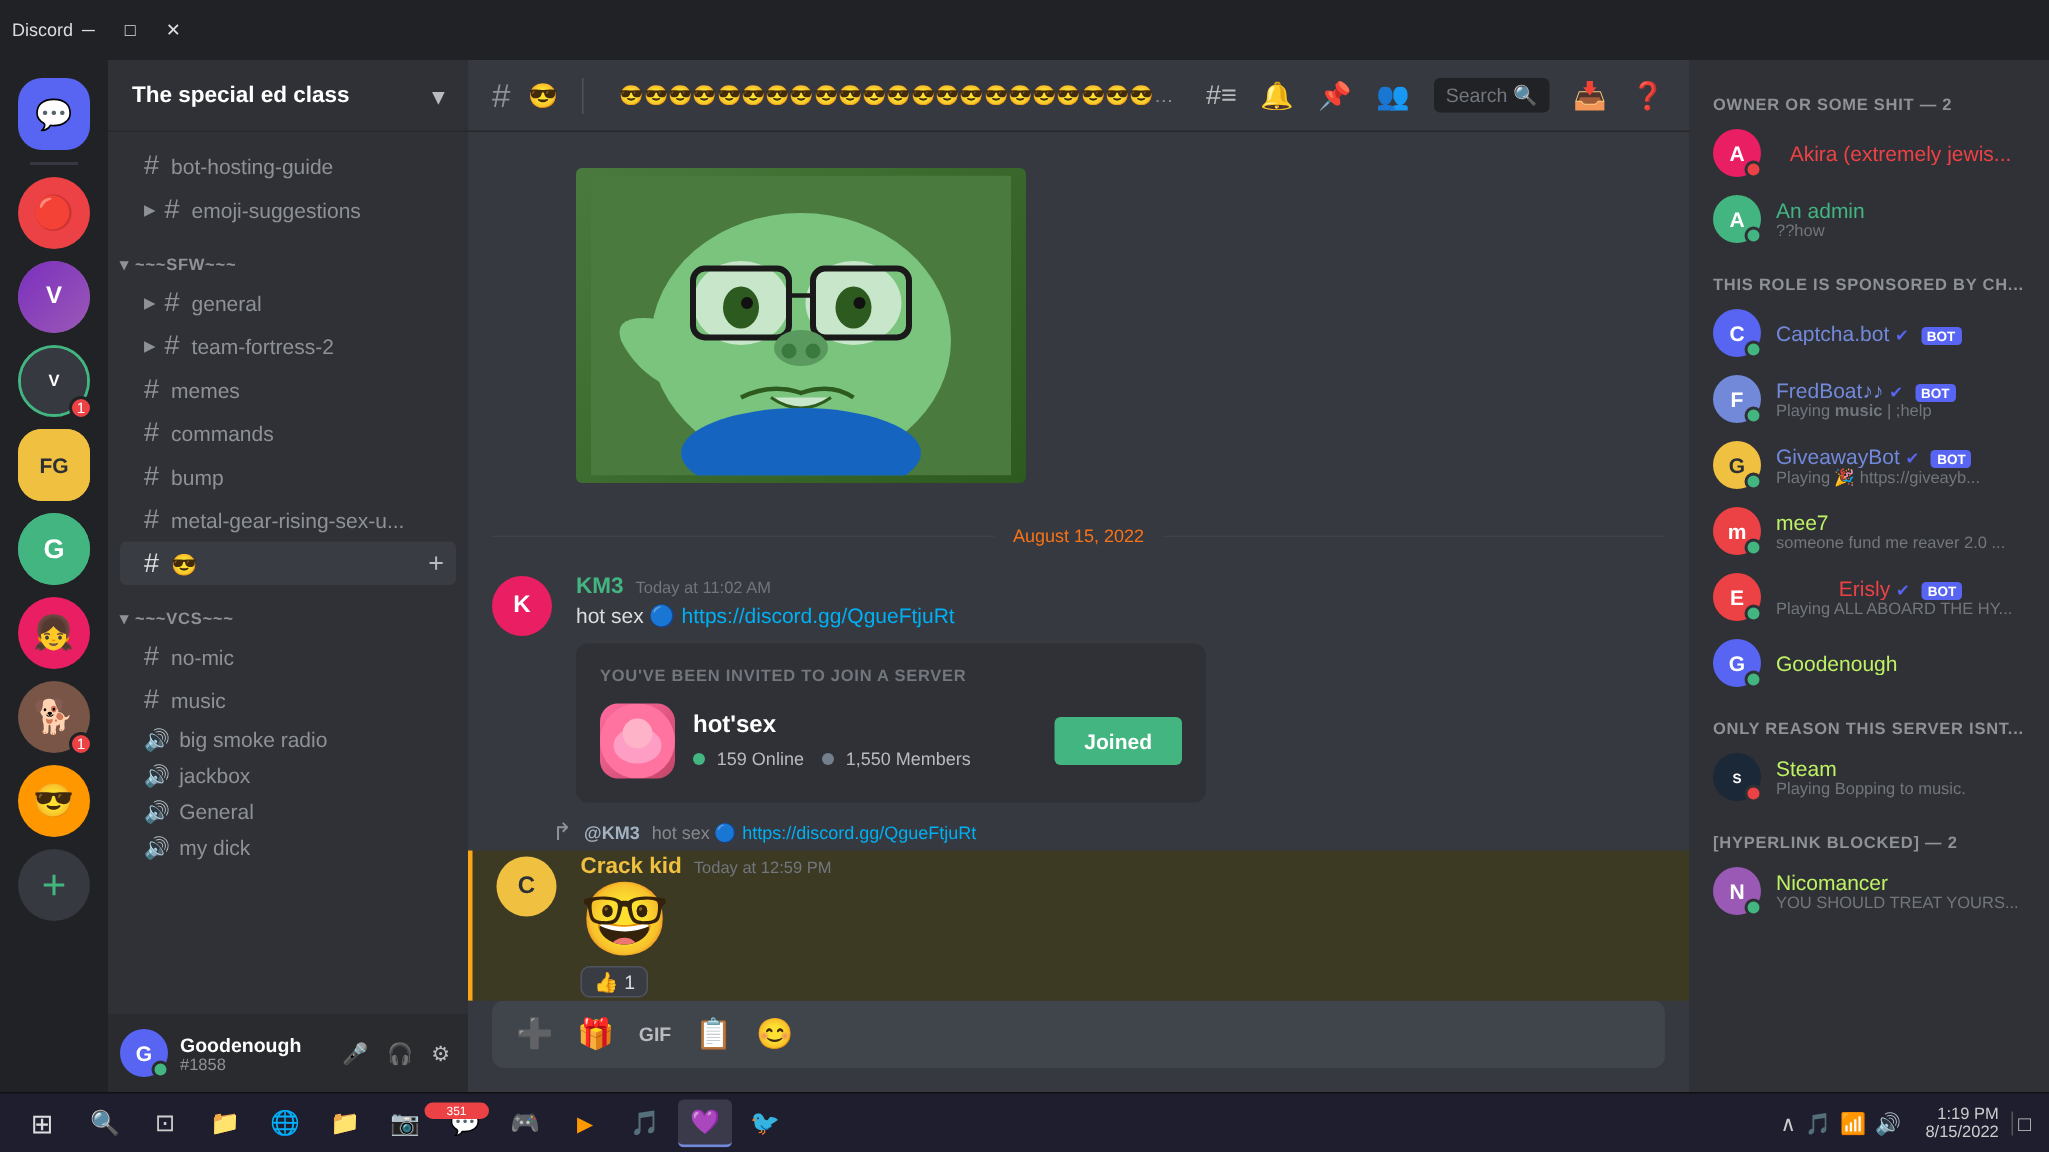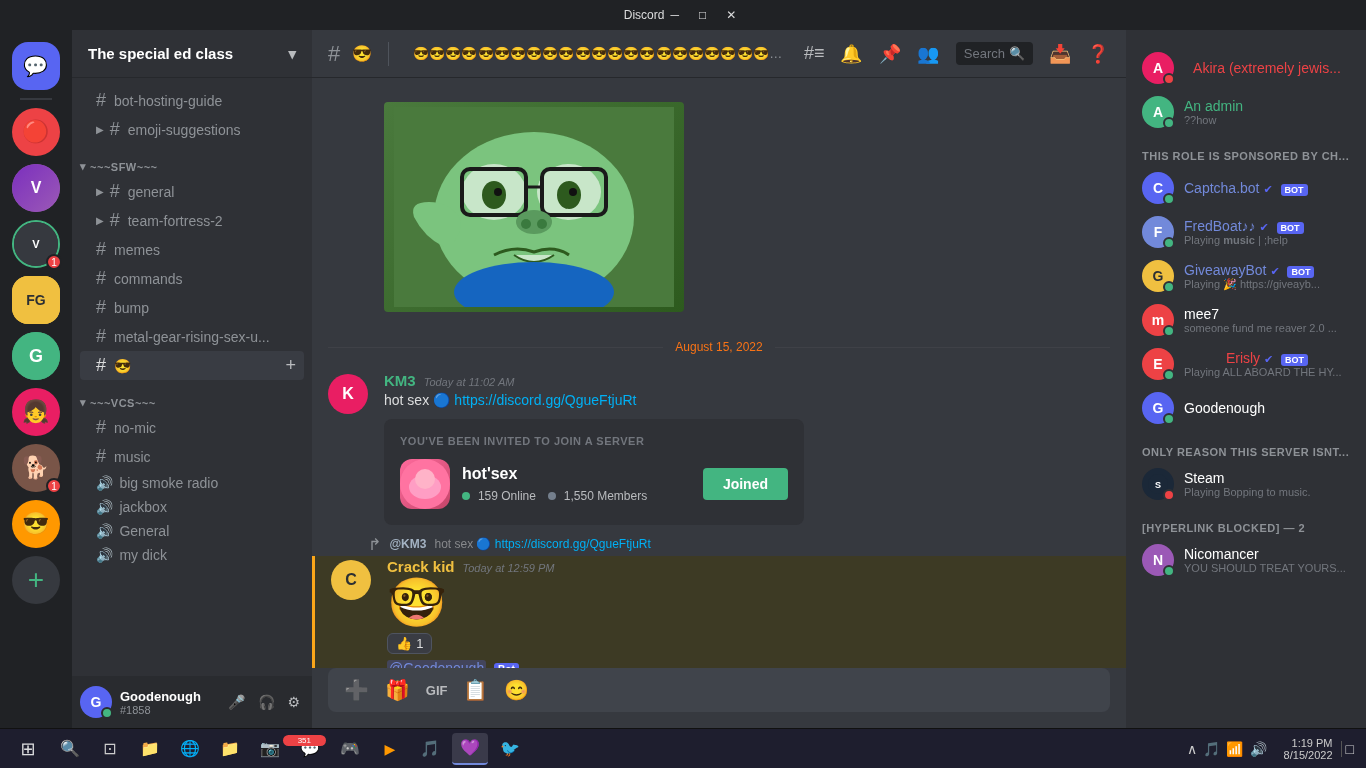--- a/index.html
+++ b/index.html
@@ -1,19 +1,19 @@
 <!DOCTYPE html>
 <html><head>
   <meta charset="utf-8">
   <style>
     * { margin: 0; padding: 0; box-sizing: border-box; }
     body { font-family: 'Whitney', 'Helvetica Neue', Arial, sans-serif; background: #36393f; color: #dcddde; font-size: 14px; width: 1366px; height: 768px; overflow: hidden; display: flex; flex-direction: column; }
 
     
-    .titlebar { background: #202225; height: 30px; display: flex; align-items: center; justify-content: center; padding: 0 8px; flex-shrink: 0; }
+    .titlebar { background: #202225; height: 40px; display: flex; align-items: center; justify-content: flex-start; padding: 0 8px; flex-shrink: 0; }
     .titlebar-title { color: #dcddde; font-size: 12px; }
     .titlebar-controls { display: flex; gap: 8px; }
     .titlebar-btn { color: #dcddde; font-size: 12px; cursor: pointer; padding: 2px 6px; }
 
     
     .app { display: flex; flex: 1; overflow: hidden; }
 
     
     .server-list { width: 72px; background: #202225; display: flex; flex-direction: column; align-items: center; padding: 12px 0; gap: 8px; overflow-y: auto; flex-shrink: 0; }
     .server-icon { width: 48px; height: 48px; border-radius: 50%; background: #36393f; display: flex; align-items: center; justify-content: center; cursor: pointer; font-size: 20px; flex-shrink: 0; transition: border-radius 0.15s; }
@@ -56,21 +56,21 @@
     .chat-area { flex: 1; overflow-y: auto; padding: 16px 0; }
     .date-divider { display: flex; align-items: center; padding: 8px 16px; margin: 8px 0; }
     .date-divider-line { flex: 1; height: 1px; background: #3f4147; }
     .date-divider-text { padding: 0 12px; font-size: 12px; color: #f97316; white-space: nowrap; }
     .message { display: flex; padding: 2px 16px; gap: 16px; }
     .message-avatar { width: 40px; height: 40px; border-radius: 50%; background: #5865f2; flex-shrink: 0; display: flex; align-items: center; justify-content: center; color: white; font-weight: bold; font-size: 16px; margin-top: 2px; }
     .message-content { flex: 1; }
     .message-header { display: flex; align-items: baseline; gap: 8px; margin-bottom: 2px; }
     .message-author { font-weight: 600; color: #fff; font-size: 15px; }
     .message-author.green { color: #43b581; }
-    .message-timestamp { font-size: 11px; color: #72767d; font-style: italic; }
+    .message-timestamp { font-size: 11px; color: #72767d; }
     .message-text { color: #dcddde; font-size: 14px; line-height: 1.4; }
     .message-text a { color: #00b0f4; text-decoration: none; }
 
     
     .invite-card { background: #2f3136; border-radius: 8px; padding: 16px; margin-top: 8px; max-width: 420px; }
     .invite-header { font-size: 11px; color: #72767d; text-transform: uppercase; font-weight: 600; margin-bottom: 12px; letter-spacing: 0.5px; }
     .invite-body { display: flex; align-items: center; gap: 12px; }
     .invite-thumb { width: 50px; height: 50px; border-radius: 12px; background: #ff73a1; display: flex; align-items: center; justify-content: center; font-size: 24px; flex-shrink: 0; overflow: hidden; }
     .invite-info { flex: 1; }
     .invite-server-name { font-weight: 700; font-size: 16px; color: #fff; }
@@ -100,21 +100,21 @@
 
     
     .members-sidebar { width: 240px; background: #2f3136; display: flex; flex-direction: column; overflow-y: auto; padding: 16px 8px; flex-shrink: 0; }
     .members-section-title { font-size: 11px; font-weight: 700; color: #8e9297; text-transform: uppercase; letter-spacing: 0.5px; padding: 8px 8px 4px; }
     .member-item { display: flex; align-items: center; gap: 10px; padding: 6px 8px; border-radius: 4px; cursor: pointer; }
     .member-avatar { width: 32px; height: 32px; border-radius: 50%; flex-shrink: 0; display: flex; align-items: center; justify-content: center; font-size: 14px; font-weight: bold; color: white; position: relative; }
     .member-status { position: absolute; bottom: -1px; right: -1px; width: 12px; height: 12px; border-radius: 50%; border: 2px solid #2f3136; }
     .member-status.online { background: #43b581; }
     .member-status.dnd { background: #ed4245; }
     .member-info { flex: 1; overflow: hidden; }
-    .member-name { font-size: 14px; color: #ffffff; font-weight: 500; white-space: nowrap; overflow: hidden; text-overflow: ellipsis; }
+    .member-name { font-size: 14px; color: #bef264; font-weight: 500; white-space: nowrap; overflow: hidden; text-overflow: ellipsis; }
     .member-name.red { color: #ed4245; text-align: center; }
     .member-name.green { color: #43b581; }
     .member-name.blue { color: #7289da; }
     .member-sub { font-size: 11px; color: #72767d; white-space: nowrap; overflow: hidden; text-overflow: ellipsis; }
     .bot-badge { background: #5865f2; color: white; font-size: 9px; padding: 1px 4px; border-radius: 3px; font-weight: 700; margin-left: 4px; }
 
     
     .pepe-img { width: 300px; height: 210px; background: linear-gradient(135deg, #4a7a3d 0%, #2d5a1e 100%); border-radius: 4px; overflow: hidden; margin-left: 56px; margin-bottom: 4px; display: flex; align-items: center; justify-content: center; font-size: 80px; }
 
     
@@ -426,20 +426,21 @@
           <span class="input-action" style="font-size:13px;font-weight:700;color:#b9bbbe;">GIF</span>
           <span class="input-action">📋</span>
           <span class="input-action">😊</span>
         </div>
       </div>
     </div>
   </div>
 
   <div class="members-sidebar">
 
+    <div class="members-section-title">OWNER OR SOME SHIT — 2</div>
     <div class="member-item">
       <div class="member-avatar" style="background:#e91e63;">
         A
         <span class="member-status dnd"></span>
       </div>
       <div class="member-info">
         <div class="member-name red">Akira (extremely jewis...</div>
       </div>
     </div>
     <div class="member-item">

